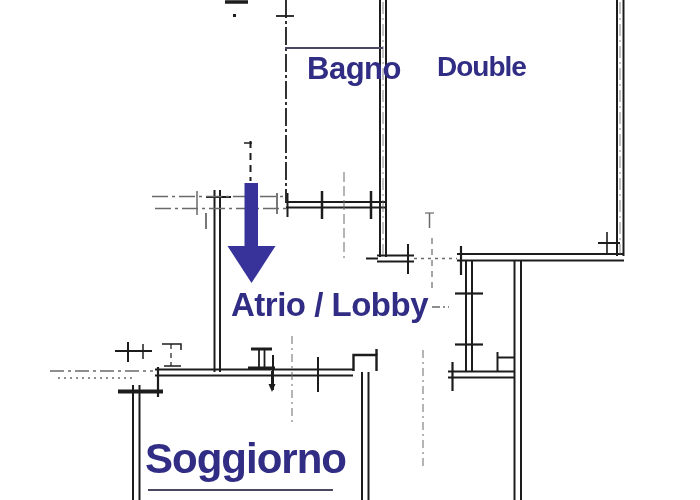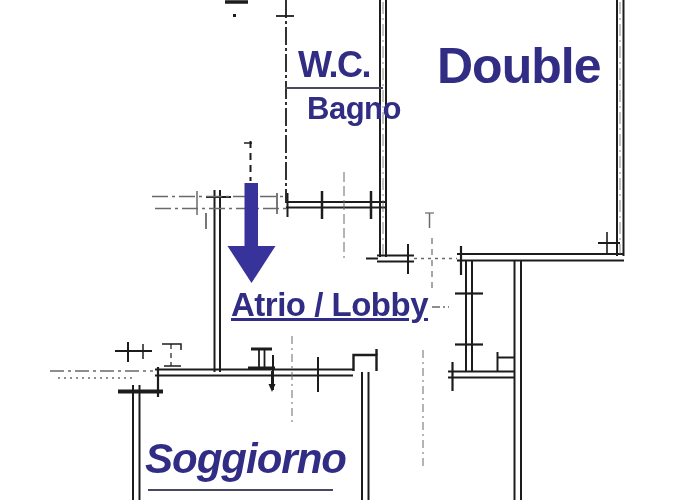--- a/index.html
+++ b/index.html
@@ -17,23 +17,23 @@
   .stage{position:absolute;inset:0;width:700px;height:500px;}
   svg.plan{position:absolute;left:0;top:0;}
   .label{
     position:absolute;font-weight:bold;color:var(--label-text);
     white-space:nowrap;
   }
   .wc-block{left:283px;top:45px;width:102px;text-align:center;}
   .wc-line1{font-size:36px;line-height:40px;letter-spacing:-1.5px;font-weight:bold;color:var(--label-text);}
   .wc-divider{height:0;border-top:2px solid var(--divider);margin:2px 2px 3px 2px;}
   .wc-line2{font-size:31px;line-height:34px;letter-spacing:-0.5px;font-weight:bold;color:var(--label-text);margin-left:24px;}
-  .double-block{left:437px;top:39px;font-size:50px;line-height:55px;letter-spacing:-1px;text-align:right;}
-  .lobby-label{left:231px;top:285px;font-size:33px;line-height:40px;letter-spacing:-0.5px;text-decoration:underline;}
-  .soggiorno-label{left:145px;top:435px;font-size:42px;line-height:48px;letter-spacing:-1px;font-style:italic;}
+  .double-block{left:437px;top:39px;font-size:28px;line-height:55px;letter-spacing:-1px;text-align:right;}
+  .lobby-label{left:231px;top:285px;font-size:33px;line-height:40px;letter-spacing:-0.5px;}
+  .soggiorno-label{left:145px;top:435px;font-size:42px;line-height:48px;letter-spacing:-1px;}
 </style>
 </head>
 <body>
 
 <div class="stage">
 
   <svg class="plan" width="700" height="500" viewBox="0 0 700 500">
 
     <g style="stroke:var(--wall);fill:none;stroke-linecap:butt">
 
@@ -143,21 +143,20 @@
 
     <line x1="148" y1="490" x2="333" y2="490" stroke-width="2" style="stroke:var(--divider)"></line>
 
     <g style="fill:var(--arrow);stroke:none">
       <rect x="244.5" y="183" width="13.5" height="64"></rect>
       <polygon points="227.5,246 275.5,246 251.5,283"></polygon>
     </g>
   </svg>
 
   <div class="label wc-block">
-    <div class="wc-line1">W.C.</div>
     <div class="wc-divider"></div>
     <div class="wc-line2">Bagno</div>
   </div>
 
   <div class="label double-block">
     <div>Double</div>
   </div>
 
   <div class="label lobby-label">Atrio / Lobby</div>
 

